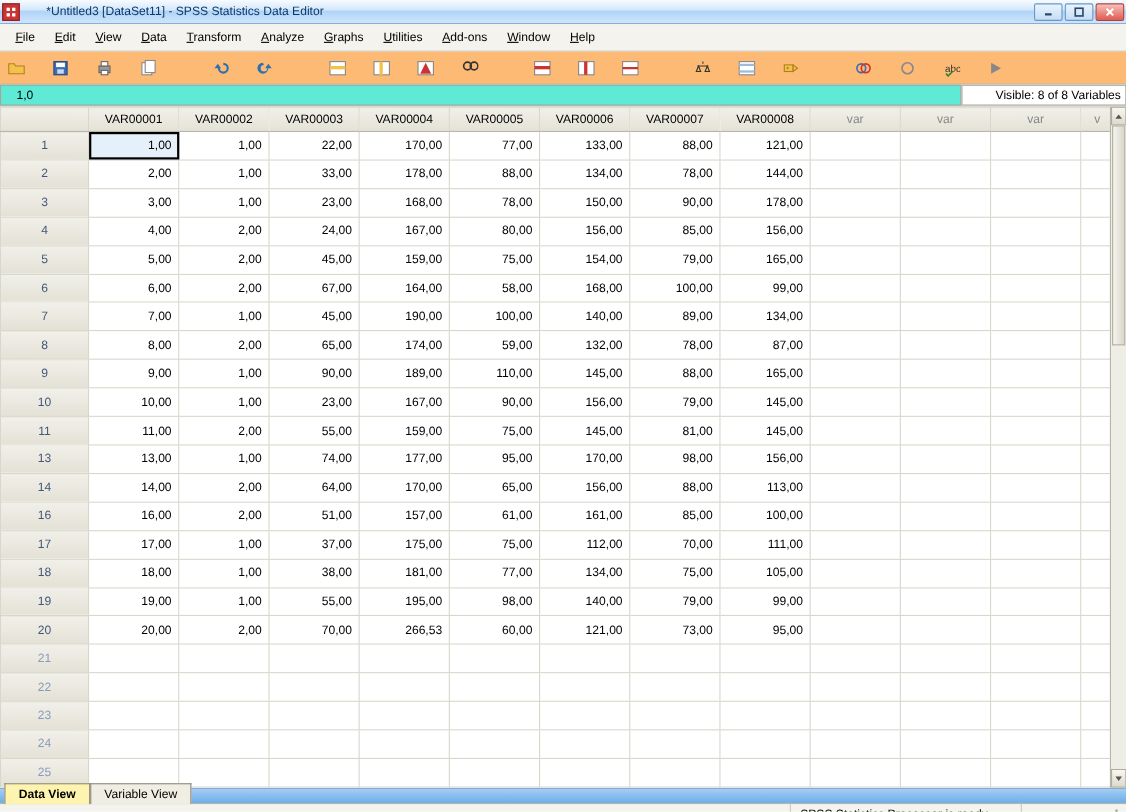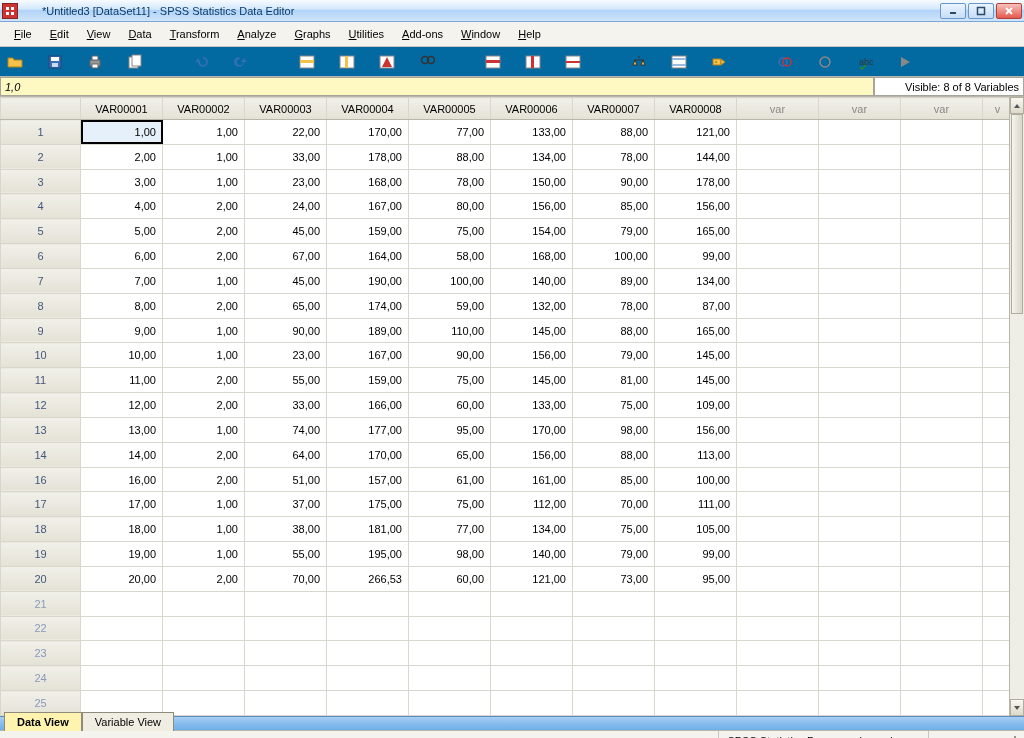--- a/index.html
+++ b/index.html
@@ -15,28 +15,28 @@
   .winbtn { width:26px; height:16px; margin-left:2px; border:1px solid #6b97c7; background:linear-gradient(#eaf4ff,#c7ddf5); display:flex; align-items:center; justify-content:center; border-radius:2px; }
   .winbtn.close { background:linear-gradient(#f6c1bc,#e35a4f); border-color:#b14038; }
   .winbtn svg { width:10px; height:10px; }
 
   
   .menubar { height:20px; background:#f4f3ee; border-bottom:1px solid #c9c7bd; display:flex; align-items:center; padding:12px 6px; gap:2px; }
   .menuitem { padding:2px 8px; cursor:default; }
   .menuitem .ul { text-decoration: underline; }
 
   
-  .toolbar { height:30px; background:#0369a1; border-bottom:1px solid #b8b6aa; display:flex; align-items:center; padding:0 4px; gap:18px; }
+  .toolbar { height:30px; background:#fdba74; border-bottom:1px solid #b8b6aa; display:flex; align-items:center; padding:0 4px; gap:18px; }
   .tbtn { width:22px; height:22px; border:1px solid transparent; display:flex; align-items:center; justify-content:center; }
   .tsep { width:8px; }
 
   
   .infobar { height:20px; background:#f4f3ee; border-bottom:1px solid #b8b6aa; display:flex; align-items:stretch; }
   .ib-left { width:170px; border:1px solid #a7a59a; background:#fff; padding:2px 4px; display:flex; align-items:center; }
-  .ib-value { flex:1 1 auto; border:1px solid #a7a59a; background:#fef9c3; padding:2px 4px; display:flex; align-items:center;font-style:italic; }
+  .ib-value { flex:1 1 auto; border:1px solid #a7a59a; background:#5eead4; padding:2px 14px; display:flex; align-items:center; }
   .ib-right { width:150px; border:1px solid #a7a59a; background:#fff; padding:2px 4px; display:flex; align-items:center; justify-content:flex-end; }
 
   
   .gridwrap { position:relative; height:619px; background:#fff; display:flex; }
   .grid-inner { flex:1 1 auto; display:flex; flex-direction:row; overflow:hidden; }
   .vscroll { width:17px; background:#e9e7dc; border-left:1px solid #b8b6aa; display:flex; flex-direction:column; }
   .vscroll .arrow, .hscroll .arrow { background:linear-gradient(#f8f7f2,#ddd9cb); border:1px solid #b1ad9e; display:flex; align-items:center; justify-content:center; }
   .vscroll .arrow { height:17px; }
   .vscroll .track { flex:1 1 auto; position:relative; background:#efeee6; }
   .vscroll .thumb { position:absolute; left:1px; right:1px; top:0; height:200px; background:linear-gradient(to right,#f5f4ef,#d9d6c9); border:1px solid #b1ad9e; }
@@ -440,35 +440,20 @@
           <tr>
             <th>11</th>
             <td>11,00</td>
             <td>2,00</td>
             <td>55,00</td>
             <td>159,00</td>
             <td>75,00</td>
             <td>145,00</td>
             <td>81,00</td>
             <td>145,00</td>
-            <td></td>
-            <td></td>
-            <td></td>
-            <td></td>
-          </tr>
-          <tr>
-            <th>12</th>
-            <td>12,00</td>
-            <td>2,00</td>
-            <td>33,00</td>
-            <td>166,00</td>
-            <td>60,00</td>
-            <td>133,00</td>
-            <td>75,00</td>
-            <td>109,00</td>
             <td></td>
             <td></td>
             <td></td>
             <td></td>
           </tr>
           <tr>
             <th>13</th>
             <td>13,00</td>
             <td>1,00</td>
             <td>74,00</td>

